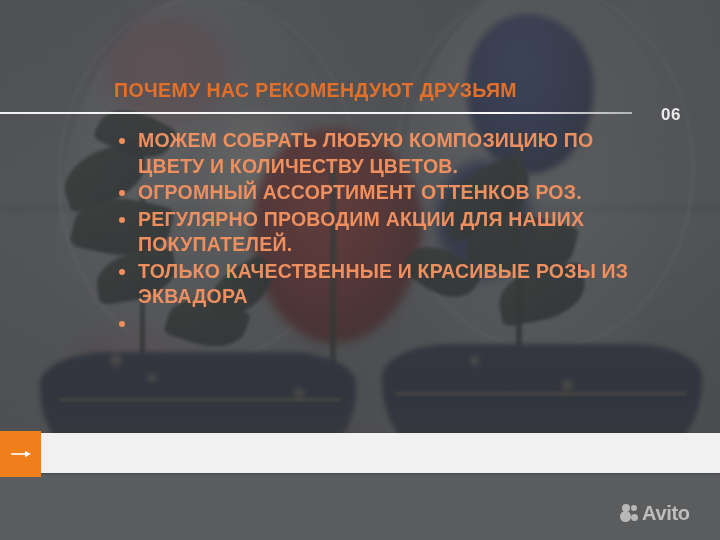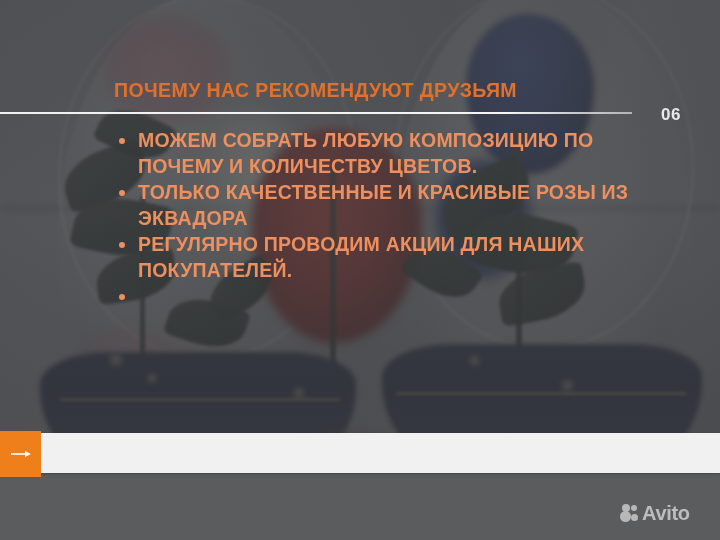--- a/index.html
+++ b/index.html
@@ -323,29 +323,33 @@
 
     <div class="slide-title">ПОЧЕМУ НАС РЕКОМЕНДУЮТ ДРУЗЬЯМ</div>
 
     <div class="title-rule"></div>
 
     <div class="page-number">06</div>
 
     <ul class="bullet-list">
       <li class="bullet-item">
         <span class="dot"></span>
-        <span>МОЖЕМ СОБРАТЬ ЛЮБУЮ КОМПОЗИЦИЮ ПО ПОЧЕМУ И КОЛИЧЕСТВУ ЦВЕТОВ.</span>
+        <span>МОЖЕМ СОБРАТЬ ЛЮБУЮ КОМПОЗИЦИЮ ПО ЦВЕТУ И КОЛИЧЕСТВУ ЦВЕТОВ.</span>
+      </li>
+      <li class="bullet-item">
+        <span class="dot"></span>
+        <span>ОГРОМНЫЙ АССОРТИМЕНТ ОТТЕНКОВ РОЗ.</span>
+      </li>
+      <li class="bullet-item">
+        <span class="dot"></span>
+        <span>РЕГУЛЯРНО ПРОВОДИМ АКЦИИ ДЛЯ НАШИХ ПОКУПАТЕЛЕЙ.</span>
       </li>
       <li class="bullet-item">
         <span class="dot"></span>
         <span>ТОЛЬКО КАЧЕСТВЕННЫЕ И КРАСИВЫЕ РОЗЫ ИЗ ЭКВАДОРА</span>
-      </li>
-      <li class="bullet-item">
-        <span class="dot"></span>
-        <span>РЕГУЛЯРНО ПРОВОДИМ АКЦИИ ДЛЯ НАШИХ ПОКУПАТЕЛЕЙ.</span>
       </li>
       <li class="bullet-item">
         <span class="dot"></span>
       </li>
     </ul>
 
     <div class="bottom-bar"></div>
 
     <div class="next-button">
       <svg width="22" height="12" viewBox="0 0 22 12">

